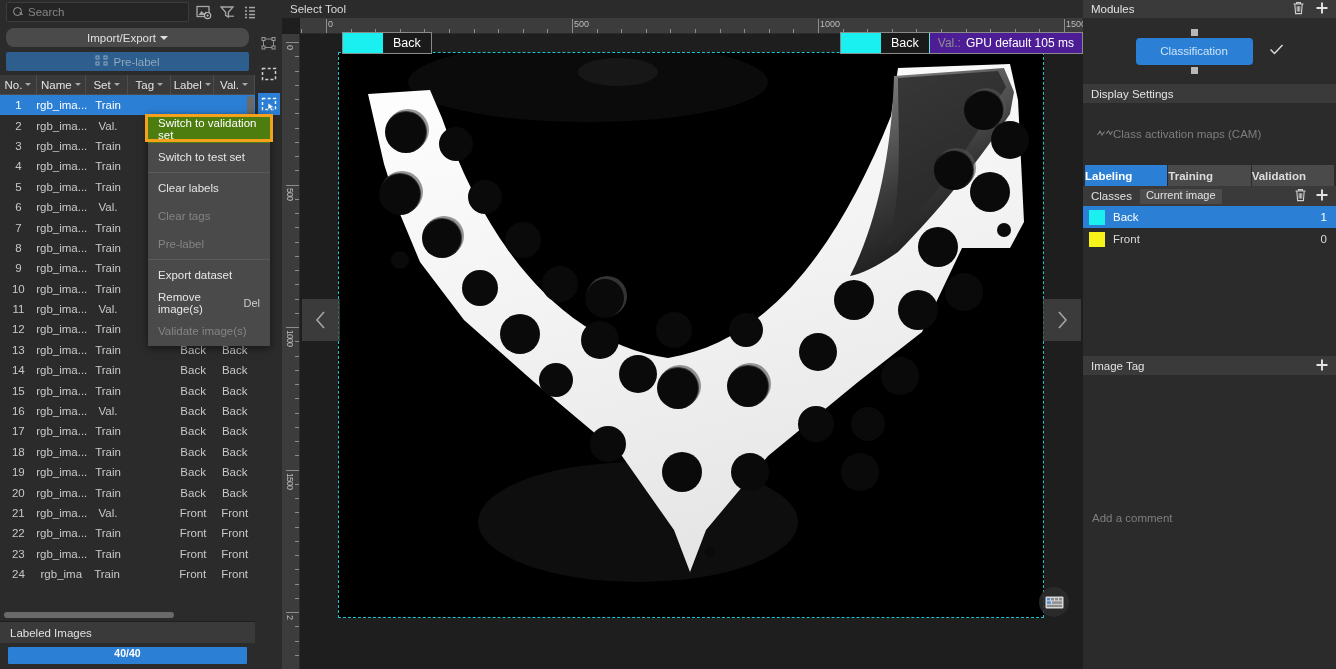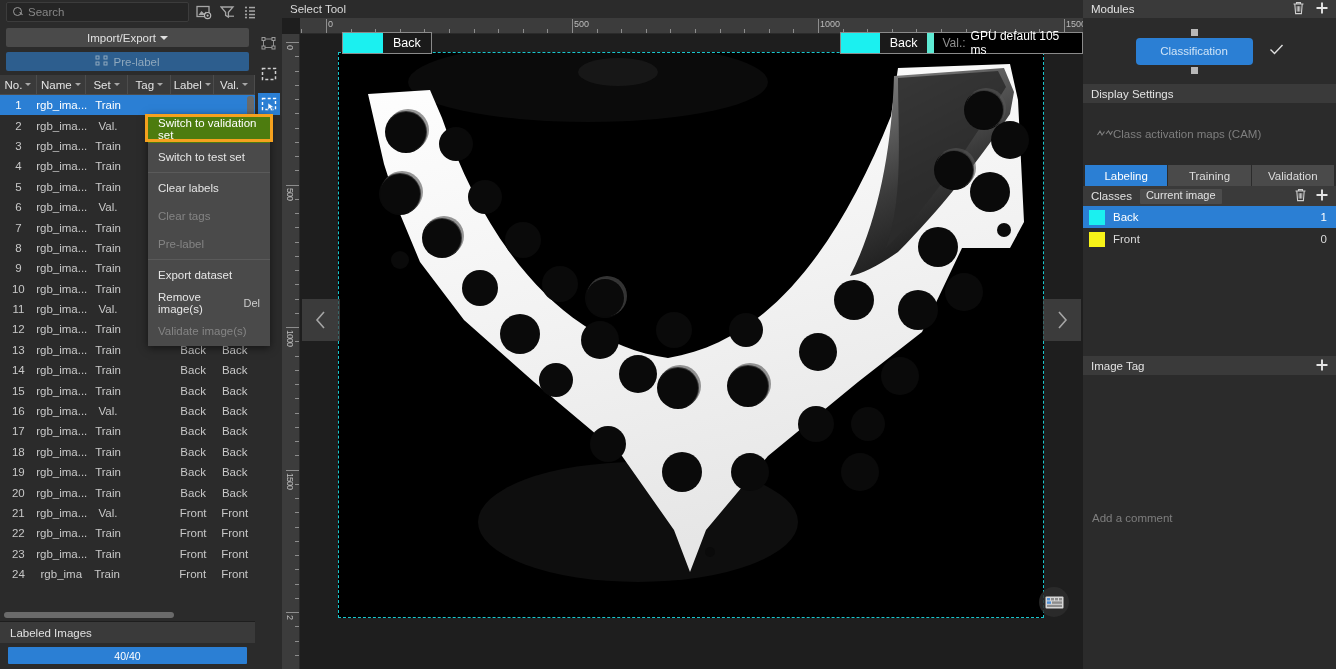--- a/index.html
+++ b/index.html
@@ -50,21 +50,21 @@
   .search-box input {
     flex: 1; background: transparent; border: none; outline: none;
     color: #cfcfcf; font-size: 11.5px; font-family: "Liberation Sans", sans-serif;
     padding: 0;
   }
   .search-box input::placeholder { color: #868686; }
   .tool-icon { width: 17px; height: 15px; flex: 0 0 17px; opacity: .85; cursor: pointer; }
 
   .btn-wide {
     margin: 2px 6px 0 6px; height: 19px;
-    background: #4a4a4a; border: none; border-radius: 2px;
+    background: #4a4a4a; border: none; border-radius: 8px;
     color: #e0e0e0; font-size: 11.5px; font-family: "Liberation Sans", sans-serif;
     display: flex; align-items: center; justify-content: center; gap: 4px;
     cursor: pointer;
   }
   .btn-prelabel {
     margin: 5px 6px 4px 6px; height: 19px;
     background: #2d5e8e; border: none; border-radius: 2px;
     color: #8fa8bd; font-size: 11.5px;
     display: flex; align-items: center; justify-content: center; gap: 5px;
     cursor: default;
@@ -125,22 +125,22 @@
   }
 
   .labeled-head {
     height: 22px; background: #3a3a3a; display: flex; align-items: center;
     padding-left: 10px; font-size: 11.5px; color: #e0e0e0;
     border-top: 1px solid #1e1e1e;
   }
   .labeled-body { height: 26px; background: #2b2b2b; padding: 4px 8px; }
   .progress-bar {
     height: 17px; background: #2b7fd4; border-radius: 1px;
-    display: flex; align-items: center; justify-content: center;
-    color: #fff; font-size: 10.5px;
+    display: flex; justify-content: center;
+    color: #fff; font-size: 10.5px; font-weight: bold;
   }
 
   
   .ctx-menu {
     position: absolute; left: 148px; top: 114px; width: 122px;
     background: #4a4a4a; z-index: 40;
     box-shadow: 0 2px 8px rgba(0,0,0,.55);
     padding: 1px 0;
   }
   .ctx-item {
@@ -206,21 +206,21 @@
     position: absolute; display: flex; align-items: stretch; height: 22px;
     background: #1a1a1a; border: 1px solid #8a8a8a; z-index: 12;
   }
   .lbl-tag .swatch { width: 40px; background: #1bf0f0; }
   .lbl-tag .name {
     display: flex; align-items: center; padding: 0 10px;
     color: #fff; font-size: 12.5px; background: #1a1a1a;
   }
   .lbl-tag .valbox {
     display: flex; align-items: center; padding: 0 8px; gap: 5px;
-    background: #000000; border-left: 7px solid #5eead4;
+    background: #4c1d95; border-left: 1px solid #5eead4;
     font-size: 12px;
   }
   .lbl-tag .valbox .k { color: #8f8f8f; }
   .lbl-tag .valbox .v { color: #fff; }
 
   .nav-arrow {
     position: absolute; width: 38px; height: 42px;
     background: rgba(70,70,70,.75);
     display: flex; align-items: center; justify-content: center;
     cursor: pointer; z-index: 14;
@@ -266,22 +266,22 @@
     height: 19px; background: #3a3a3a; display: flex; align-items: center;
     padding-left: 8px; font-size: 11.5px; color: #e2e2e2;
     justify-content: space-between; padding-right: 7px;
   }
   .cam-row {
     height: 62px; display: flex; align-items: center; padding-left: 14px;
     gap: 0; font-size: 11.5px; color: #7e7e7e;
   }
   .tabs { display: flex; height: 21px; gap: 1px; padding: 0 2px; }
   .tab {
-    flex: 1; display: flex; align-items: center; justify-content: center;
-    font-size: 11.5px; background: #4a4a4a; color: #dcdcdc; cursor: pointer;
+    flex: 1; display: flex; align-items: center; justify-content: flex-start;
+    font-size: 11.5px; background: #4a4a4a; color: #dcdcdc; cursor: pointer; font-weight: bold;
   }
   .tab.active { background: #2b7fd4; color: #fff; }
   .classes-bar {
     height: 20px; background: #3a3a3a; display: flex; align-items: center;
     padding: 0 7px 0 8px; gap: 8px; font-size: 11.5px; color: #e2e2e2;
   }
   .cur-img-dd {
     background: #4c4c4c; height: 15px; display: flex; align-items: center;
     gap: 5px; padding: 0 6px; border-radius: 1px; cursor: pointer; font-size: 11px; flex-direction: column;
   }

